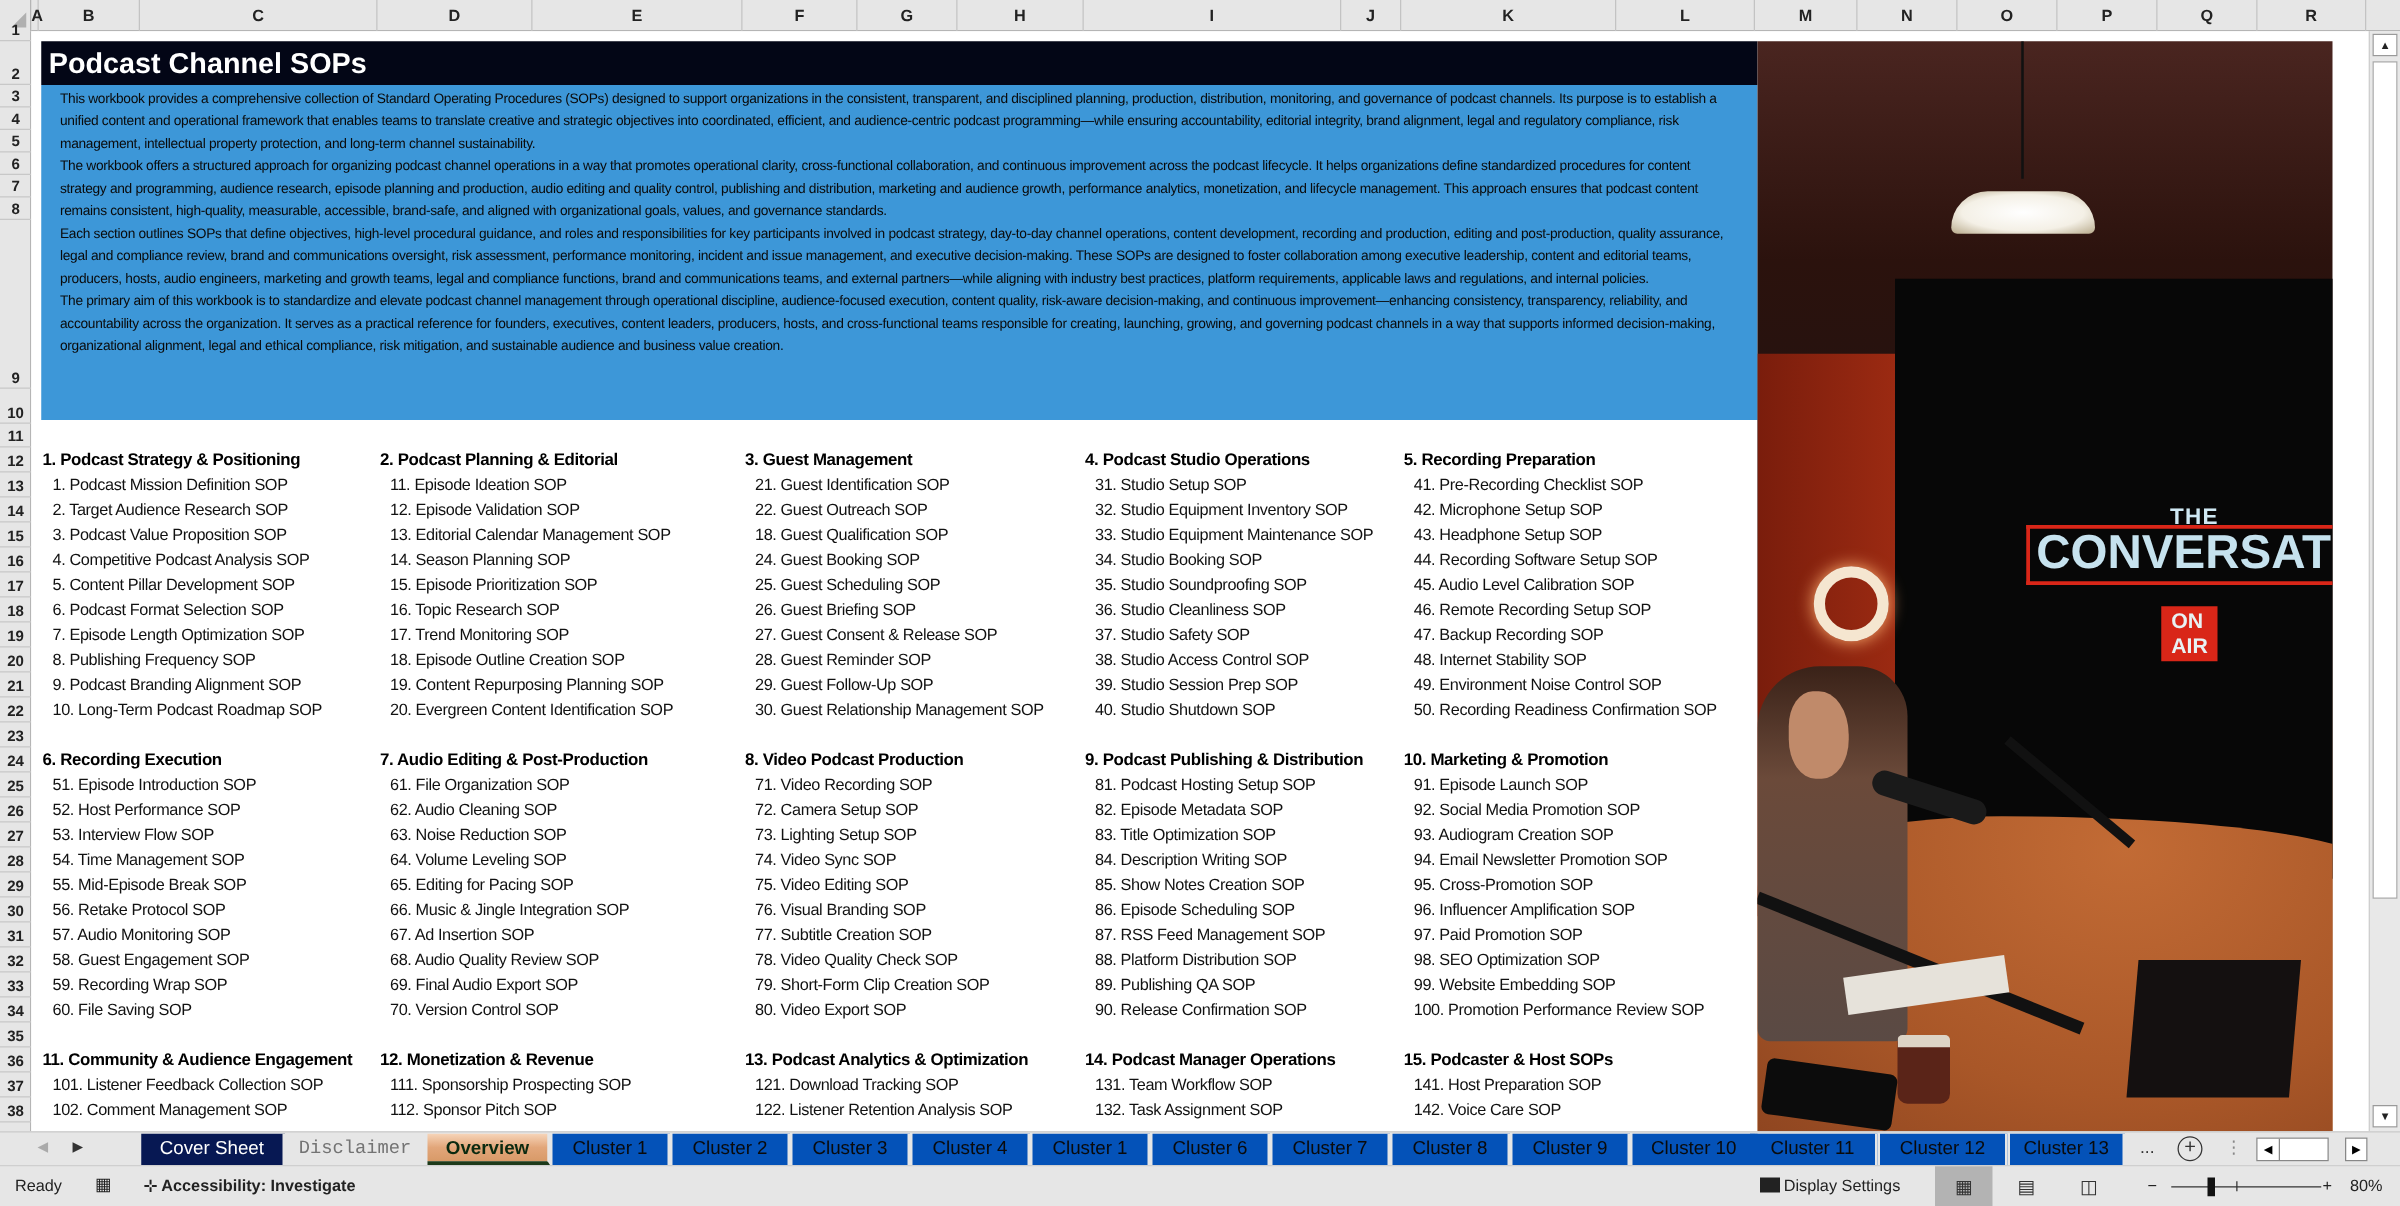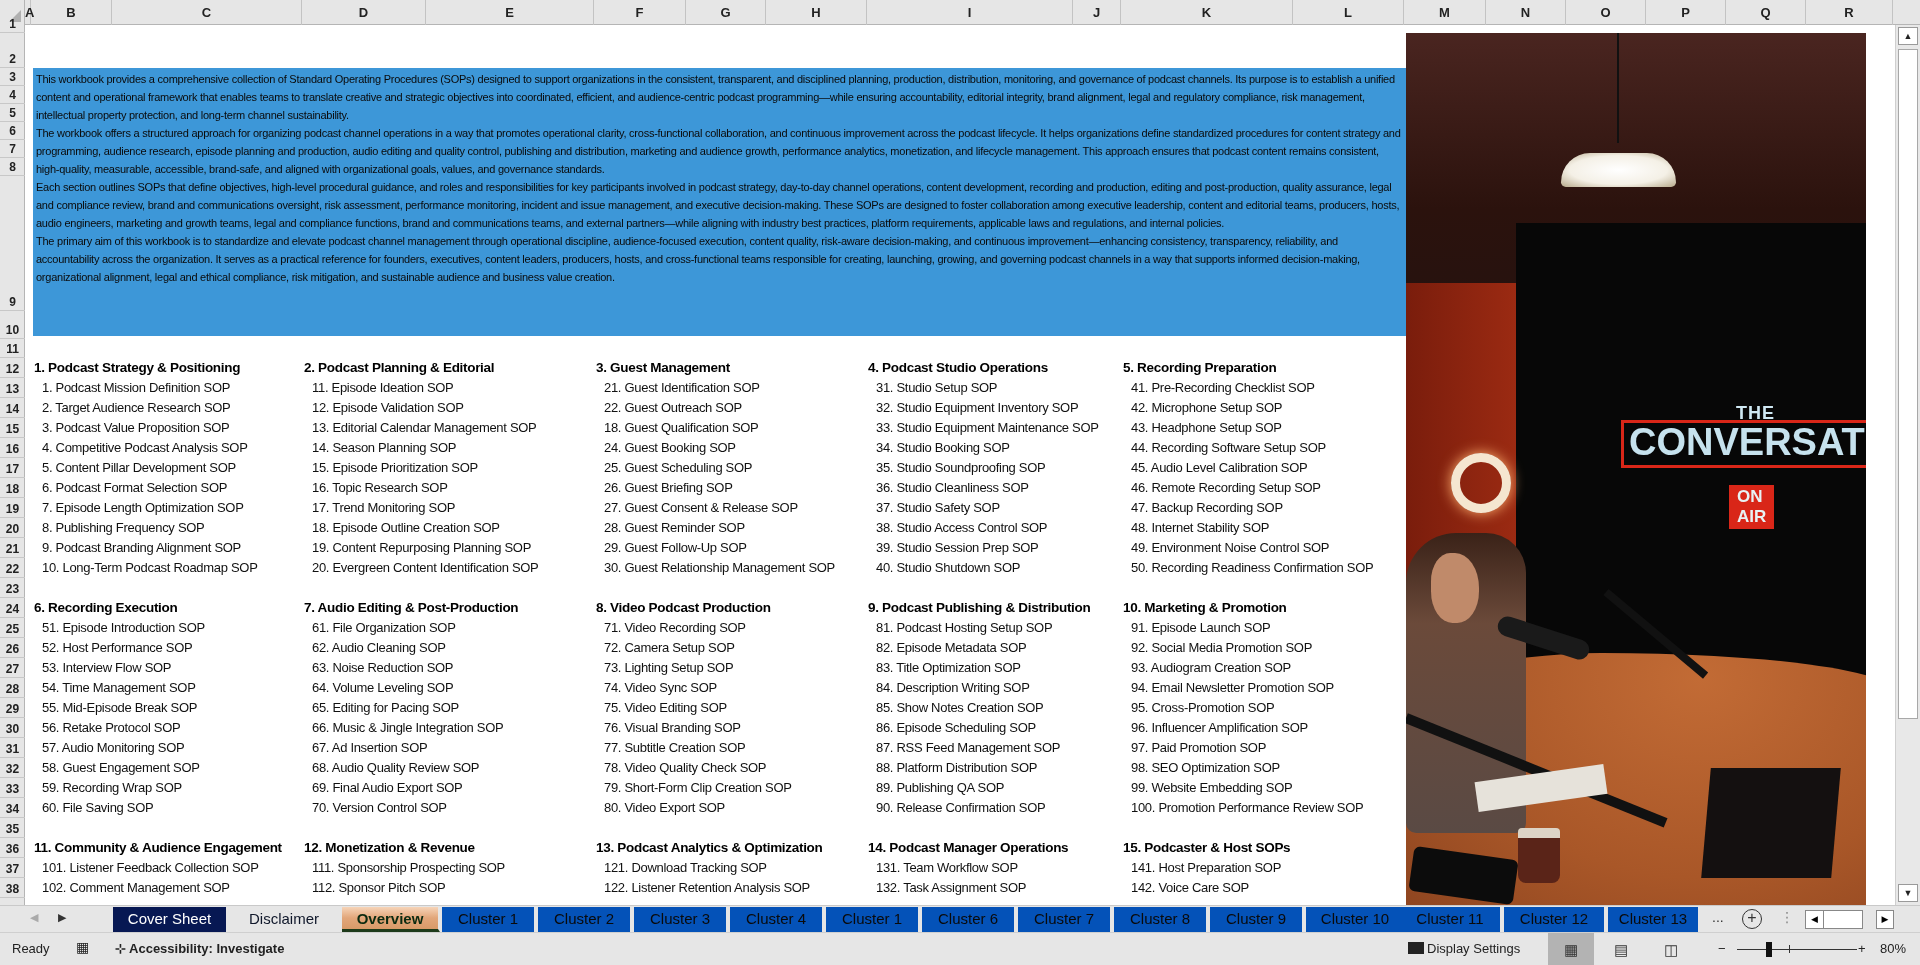--- a/index.html
+++ b/index.html
@@ -12,21 +12,21 @@
   .corner:after { content: ""; position: absolute; right: 3px; bottom: 3px; border-left: 12px solid transparent; border-bottom: 12px solid #b0b0b0; }
   .col { position: absolute; top: 0; height: 25px; line-height: 25px; text-align: center; font-size: 13px; font-weight: bold; color: #222; border-right: 1px solid #c3c3c3; font-family: "Liberation Sans Narrow","Liberation Sans", sans-serif; }
 
   
   .row-header { position: absolute; left: 0; top: 25px; width: 25px; height: 880px; background: #e6e6e6; border-right: 1px solid #b5b5b5; }
   .rown { position: absolute; left: 0; width: 25px; text-align: center; font-size: 12px; font-weight: bold; color: #222; border-bottom: 1px solid #c8c8c8; display: flex; align-items: flex-end; justify-content: center; padding-bottom: 1px; }
 
   
   .grid { position: absolute; left: 25px; top: 25px; width: 1870px; height: 880px; background: #fff; overflow: hidden; }
   .title-bar { position: absolute; left: 8px; top: 8px; width: 1373px; height: 35px; background: #030616; color: #fff; font-size: 23px; font-weight: bold; line-height: 35px; padding-left: 6px; }
-  .desc { position: absolute; left: 8px; top: 43px; width: 1373px; height: 268px; background: #3d97d8; color: #0a0a0a; font-size: 11px; line-height: 18px; padding: 2px 3px; letter-spacing: -0.25px; font-family: "Liberation Sans Narrow","Liberation Sans", sans-serif; }
+  .desc { position: absolute; left: 8px; top: 43px; width: 1373px; height: 268px; background: #3d97d8; color: #0a0a0a; font-size: 11px; line-height: 18px; padding: 2px 15px; letter-spacing: -0.25px; font-family: "Liberation Sans Narrow","Liberation Sans", sans-serif; }
   .desc p { margin: 0; }
   .ov-bar { position: absolute; left: 8px; top: 286px; width: 1373px; height: 28px; background: #0e80bd; color: #fff; font-size: 17px; font-weight: bold; line-height: 28px; padding-left: 3px; }
 
   .sec { position: absolute; font-family: "Liberation Sans", sans-serif; }
   .sec-title { font-size: 13.5px; font-weight: bold; color: #000; height: 20px; line-height: 20px; white-space: nowrap; letter-spacing: -0.3px; }
   .sec-item { font-size: 13px; color: #111; height: 20px; line-height: 20px; padding-left: 8px; white-space: nowrap; letter-spacing: -0.3px; }
 
   
   .photo { position: absolute; left: 1381px; top: 8px; width: 460px; height: 880px; overflow: hidden; background: linear-gradient(180deg,#4a2520 0%, #2b120d 20%, #231210 40%, #3a1a10 55%, #8d4a22 75%, #b4642d 100%); }
   .photo .wall-red { position: absolute; left: 0; top: 250px; width: 110px; height: 450px; background: linear-gradient(90deg,#7a1d0c,#9b2a12); }
@@ -54,21 +54,21 @@
   .vscroll { position: absolute; left: 1895px; top: 25px; width: 25px; height: 880px; background: #e8e8e8; border-left: 1px solid #cfcfcf; }
   .vscroll .up, .vscroll .down { position: absolute; left: 2px; width: 20px; height: 18px; background: #fff; border: 1px solid #9a9a9a; font-size: 9px; text-align: center; line-height: 16px; color: #222; }
   .vscroll .up { top: 2px; } .vscroll .down { bottom: 3px; }
   .vscroll .thumb { position: absolute; left: 2px; top: 24px; width: 20px; height: 670px; background: #fff; border: 1px solid #a8a8a8; }
 
   
   .tabbar { position: absolute; left: 0; top: 905px; width: 1920px; height: 27px; background: #e6e6e6; border-top: 1px solid #c9c9c9; }
   .nav-arrow { position: absolute; top: 5px; font-size: 11px; color: #333; }
   .tab { position: absolute; top: 1px; height: 25px; line-height: 24px; font-size: 15px; text-align: center; color: #fff; background: #0452b8; border-right: 2px solid #e6e6e6; white-space: nowrap; }
   .tab.cover { background: #071853; color: #fff; }
-  .tab.disc { background: #e6e6e6; color: #0f172a; }
+  .tab.disc { background: #e6e6e6; color: #737373; font-family: Liberation Mono, monospace; }
   .tab.active { background: linear-gradient(180deg,#f6d4b8 0%, #e2a67a 50%, #d89a68 100%); color: #0b2a10; font-weight: bold; border-bottom: 3px solid #1d3a1a; }
   .tab.cluster { color: #0a0a0a; }
   .more { position: absolute; top: 3px; font-size: 14px; color: #333; }
   .addsheet { position: absolute; top: 3px; width: 20px; height: 20px; border: 1.5px solid #333; border-radius: 50%; text-align: center; line-height: 16px; font-size: 16px; color: #333; }
   .hscroll-l { position: absolute; top: 4px; width: 58px; height: 19px; border: 1px solid #888; background: #fff; }
   .hscroll-l span { position: absolute; left: 0; top: 0; width: 18px; height: 17px; border-right: 1px solid #888; font-size: 9px; text-align: center; line-height: 17px; }
   .hscroll-r { position: absolute; top: 4px; width: 18px; height: 19px; border: 1px solid #888; background: #fff; font-size: 9px; text-align: center; line-height: 17px; }
 
   
   .statusbar { position: absolute; left: 0; top: 932px; width: 1920px; height: 33px; background: #e6e6e6; border-top: 1px solid #cfcfcf; font-size: 13px; color: #222; }
@@ -141,20 +141,21 @@
       <div class="rown" style="top: 733px; height: 20px;">32</div>
       <div class="rown" style="top: 753px; height: 20px;">33</div>
       <div class="rown" style="top: 773px; height: 20px;">34</div>
       <div class="rown" style="top: 793px; height: 20px;">35</div>
       <div class="rown" style="top: 813px; height: 20px;">36</div>
       <div class="rown" style="top: 833px; height: 20px;">37</div>
       <div class="rown" style="top: 853px; height: 20px;">38</div>
     </div>
 
   <div class="grid">
+    <div class="title-bar">Podcast Channel SOPs</div>
     <div class="desc">
       <p>This workbook provides a comprehensive collection of Standard Operating Procedures (SOPs) designed to support organizations in the consistent, transparent, and disciplined planning, production, distribution, monitoring, and governance of podcast channels. Its purpose is to establish a unified content and operational framework that enables teams to translate creative and strategic objectives into coordinated, efficient, and audience-centric podcast programming—while ensuring accountability, editorial integrity, brand alignment, legal and regulatory compliance, risk management, intellectual property protection, and long-term channel sustainability.</p>
       <p>The workbook offers a structured approach for organizing podcast channel operations in a way that promotes operational clarity, cross-functional collaboration, and continuous improvement across the podcast lifecycle. It helps organizations define standardized procedures for content strategy and programming, audience research, episode planning and production, audio editing and quality control, publishing and distribution, marketing and audience growth, performance analytics, monetization, and lifecycle management. This approach ensures that podcast content remains consistent, high-quality, measurable, accessible, brand-safe, and aligned with organizational goals, values, and governance standards.</p>
       <p>Each section outlines SOPs that define objectives, high-level procedural guidance, and roles and responsibilities for key participants involved in podcast strategy, day-to-day channel operations, content development, recording and production, editing and post-production, quality assurance, legal and compliance review, brand and communications oversight, risk assessment, performance monitoring, incident and issue management, and executive decision-making. These SOPs are designed to foster collaboration among executive leadership, content and editorial teams, producers, hosts, audio engineers, marketing and growth teams, legal and compliance functions, brand and communications teams, and external partners—while aligning with industry best practices, platform requirements, applicable laws and regulations, and internal policies.</p>
       <p>The primary aim of this workbook is to standardize and elevate podcast channel management through operational discipline, audience-focused execution, content quality, risk-aware decision-making, and continuous improvement—enhancing consistency, transparency, reliability, and accountability across the organization. It serves as a practical reference for founders, executives, content leaders, producers, hosts, and cross-functional teams responsible for creating, launching, growing, and governing podcast channels in a way that supports informed decision-making, organizational alignment, legal and ethical compliance, risk mitigation, and sustainable audience and business value creation.</p>
     </div>
 
     <div id="sections">
         <div class="sec" style="left: 9px; top: 333px;">
           <div class="sec-title">1. Podcast Strategy &amp; Positioning</div>

